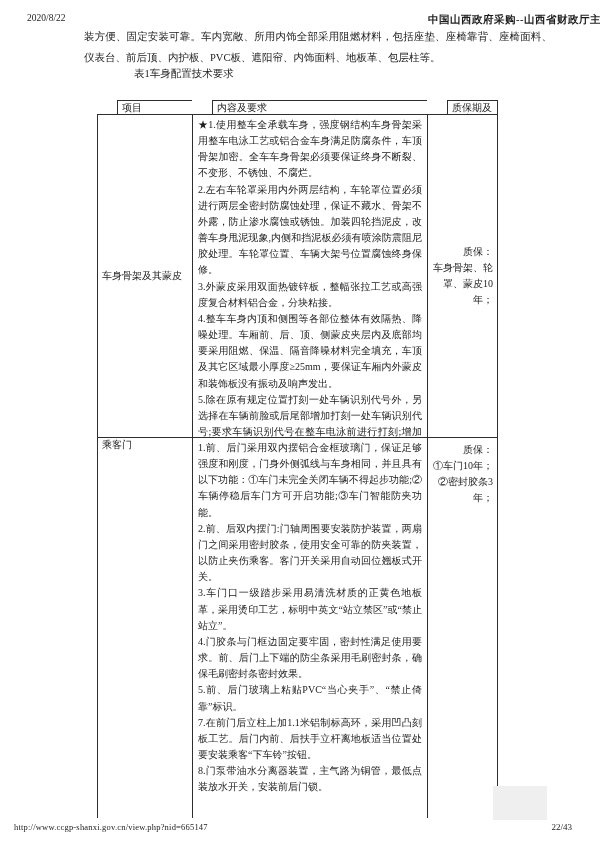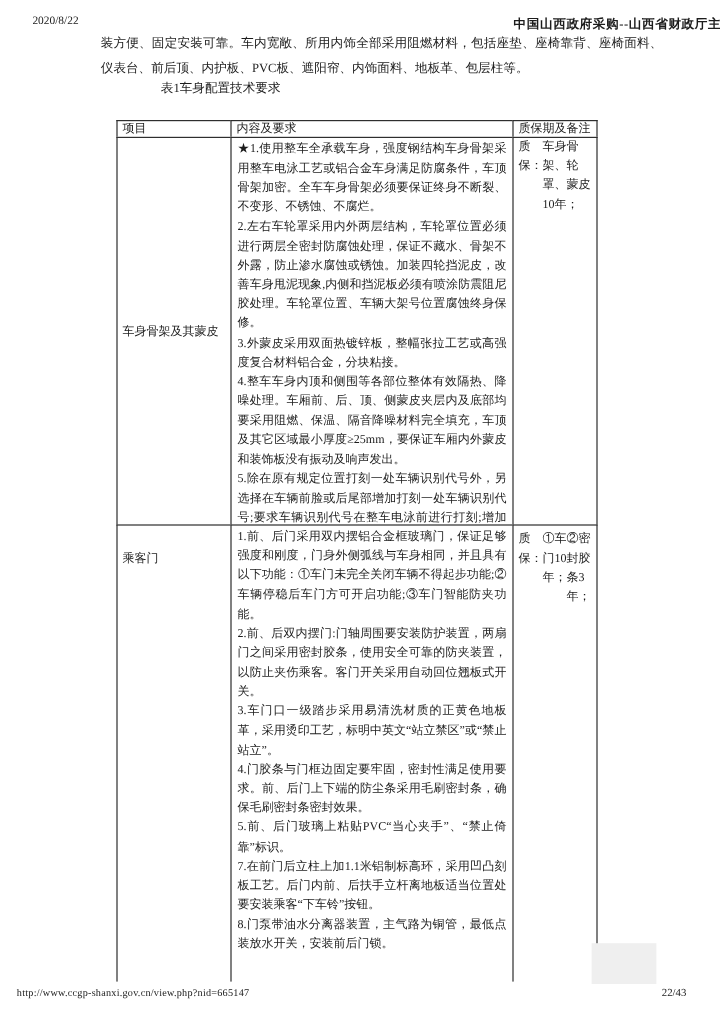--- a/index.html
+++ b/index.html
@@ -25,26 +25,26 @@
     grid-template-columns:95px 235px 71px;
     grid-template-rows:14px 323px 1fr;
     font-size:10px;
   }
   .cell {
     border-left:1px solid #2e2e2e; border-top:1px solid #2e2e2e;
     box-sizing:border-box; padding:1px 4px; overflow:hidden;
     background:#ffffff;
   }
   .cell.col-last { border-right:1px solid #2e2e2e; }
-  .hcell { line-height:11px; padding-top:1px; }
+  .hcell { line-height:11px; padding-top:1px;margin-left:20px; }
   .item-cell { display:flex; align-items:center; font-size:10px; }
-  .item-cell.top { align-items:flex-start; padding-top:20px; }
+  .item-cell.top { align-items:flex-start; padding-top:0; }
   .req-cell { padding:2px 5px 0 5px; }
   .req-cell p { margin:0; line-height:16.15px; text-align:justify; }
-  .warranty-cell { display:flex; line-height:16px; padding-top:4px; }
+  .warranty-cell { display:flex; flex-direction:column; line-height:16px; padding-top:4px;text-align:right; }
   .warranty-cell.center { justify-content:center; padding-top:0; }
   .warranty-cell div { margin:0; }
   
   .footer-url { position:absolute; left:14px; top:822px; font-size:8.5px; color:#222; letter-spacing:0.2px; }
   .page-num { position:absolute; right:28px; top:822px; font-size:9px; color:#222; }
   .watermark { position:absolute; left:493px; top:786px; width:54px; height:34px; background:#efefef; }
 </style>
 </head>
 <body>
 

